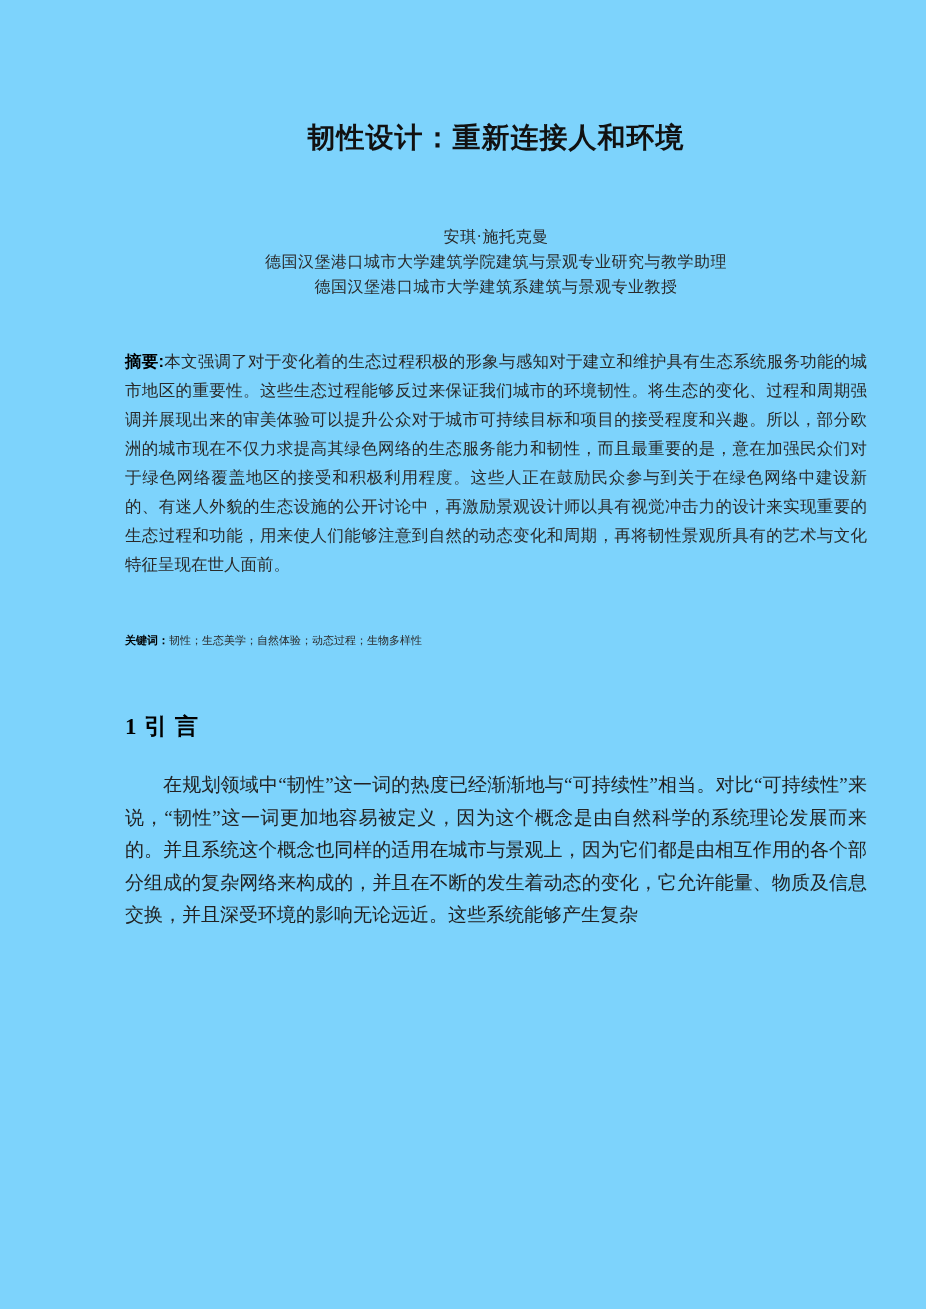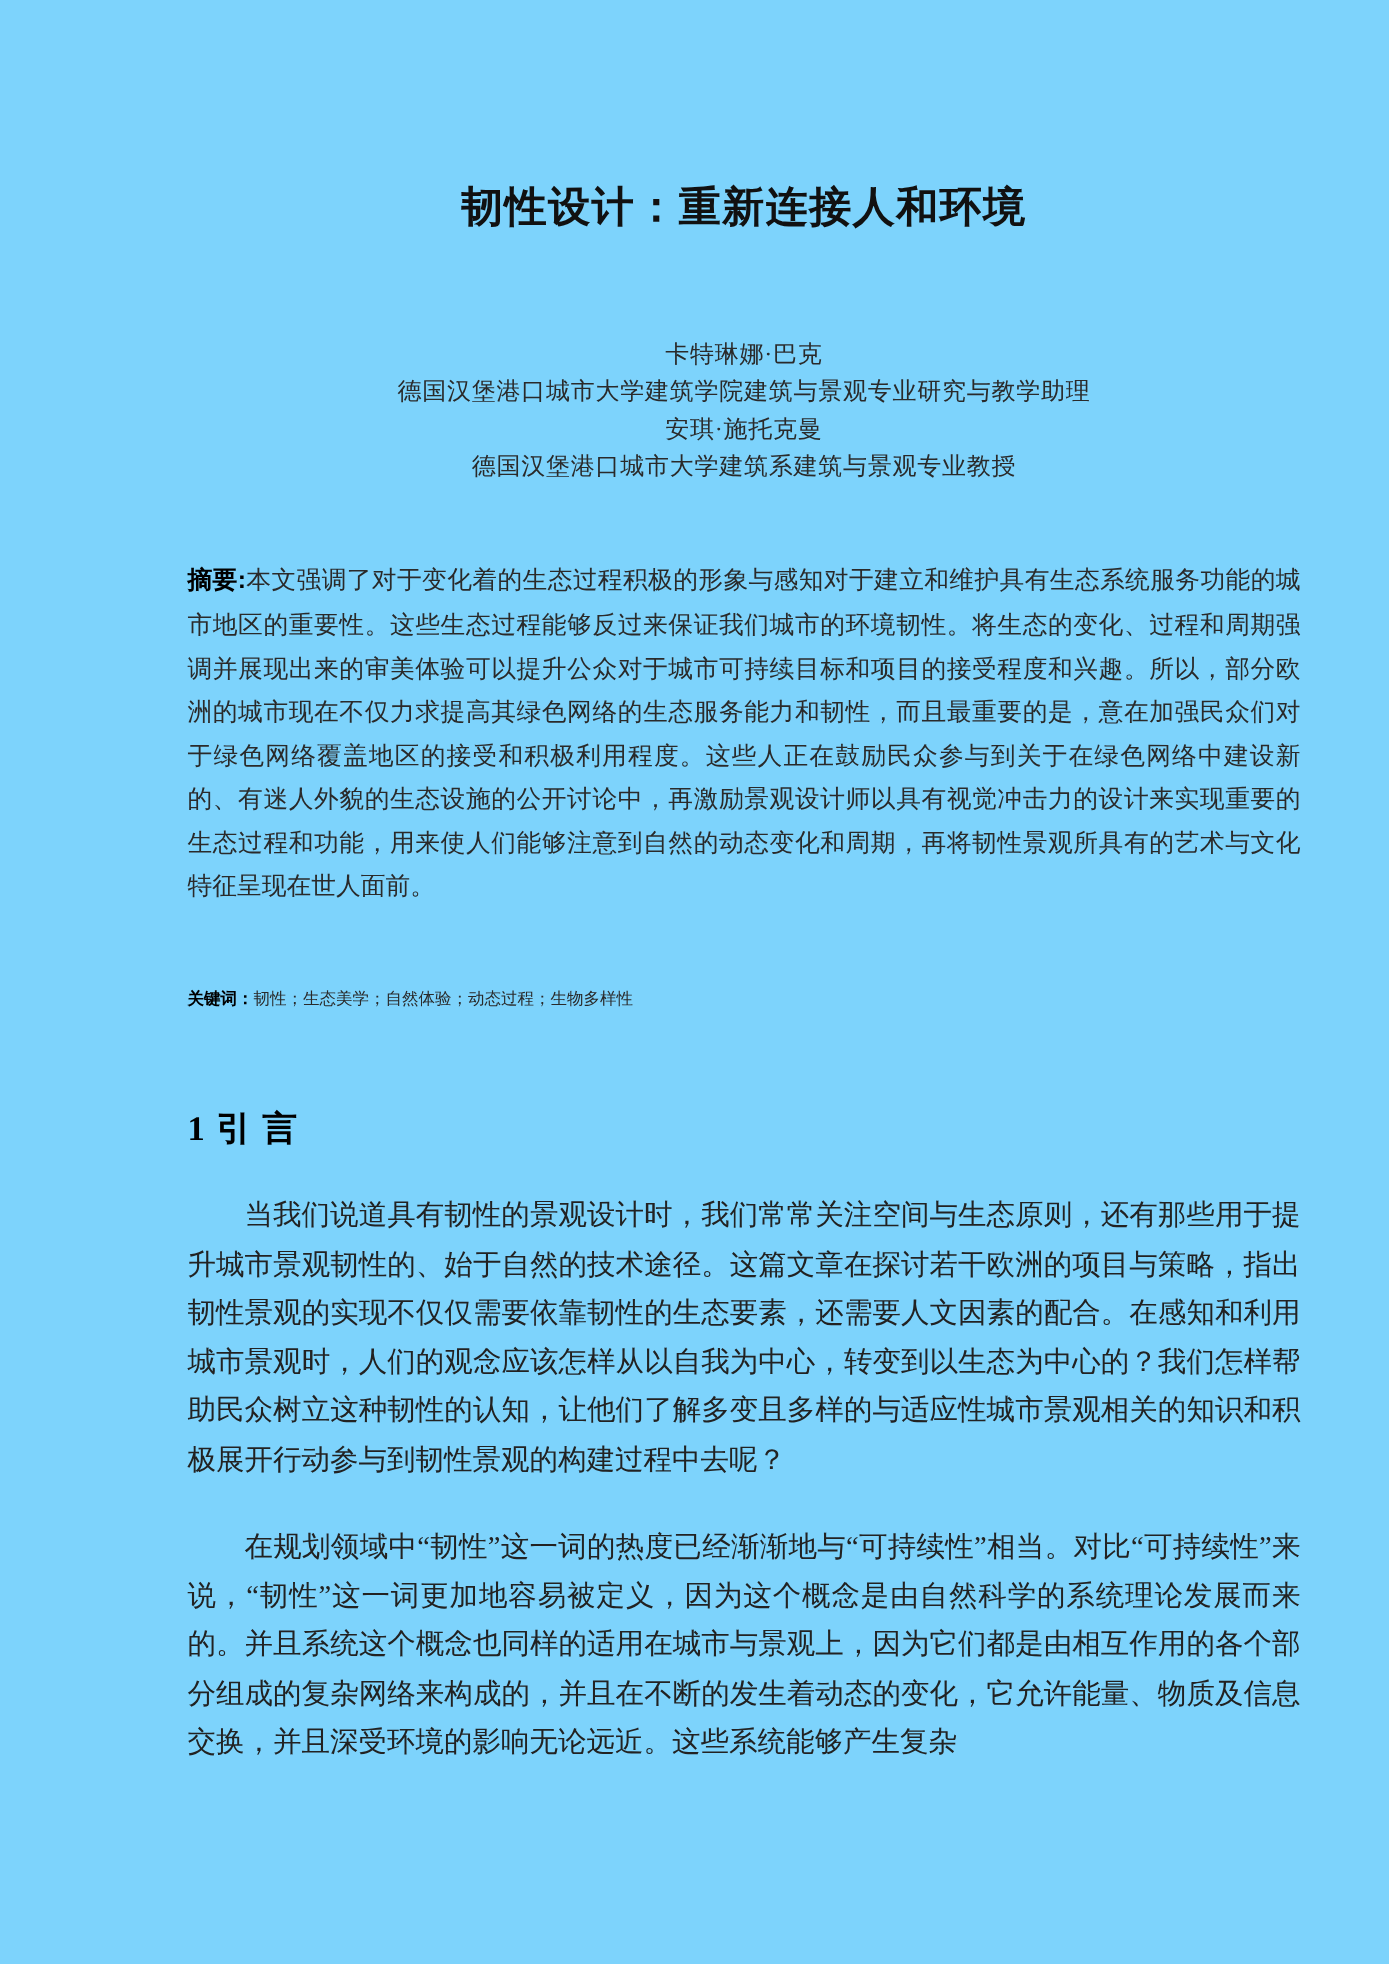--- a/index.html
+++ b/index.html
@@ -80,31 +80,29 @@
 </style>
 </head>
 <body>
 
 <div class="page">
   <div class="content">
 
     <div class="doc-title">韧性设计：重新连接人和环境</div>
 
     <div class="authors">
-      <div class="author-line">卡特琳娜·巴克</div>
+      <div class="author-line">安琪·施托克曼</div>
       <div class="author-line">德国汉堡港口城市大学建筑学院建筑与景观专业研究与教学助理</div>
-      <div class="author-line">安琪·施托克曼</div>
       <div class="author-line">德国汉堡港口城市大学建筑系建筑与景观专业教授</div>
     </div>
 
     <p class="abstract"><span class="inline-label">摘要:</span><span>本文强调了对于变化着的生态过程积极的形象与感知对于建立和维护具有生态系统服务功能的城市地区的重要性。这些生态过程能够反过来保证我们城市的环境韧性。将生态的变化、过程和周期强调并展现出来的审美体验可以提升公众对于城市可持续目标和项目的接受程度和兴趣。所以，部分欧洲的城市现在不仅力求提高其绿色网络的生态服务能力和韧性，而且最重要的是，意在加强民众们对于绿色网络覆盖地区的接受和积极利用程度。这些人正在鼓励民众参与到关于在绿色网络中建设新的、有迷人外貌的生态设施的公开讨论中，再激励景观设计师以具有视觉冲击力的设计来实现重要的生态过程和功能，用来使人们能够注意到自然的动态变化和周期，再将韧性景观所具有的艺术与文化特征呈现在世人面前。</span></p>
 
     <p class="keywords"><span class="inline-label">关键词：</span><span>韧性；生态美学；自然体验；动态过程；生物多样性</span></p>
 
     <h2 class="section-heading heading-1">1 引 言</h2>
 
-    <p class="body-para">当我们说道具有韧性的景观设计时，我们常常关注空间与生态原则，还有那些用于提升城市景观韧性的、始于自然的技术途径。这篇文章在探讨若干欧洲的项目与策略，指出韧性景观的实现不仅仅需要依靠韧性的生态要素，还需要人文因素的配合。在感知和利用城市景观时，人们的观念应该怎样从以自我为中心，转变到以生态为中心的？我们怎样帮助民众树立这种韧性的认知，让他们了解多变且多样的与适应性城市景观相关的知识和积极展开行动参与到韧性景观的构建过程中去呢？</p>
 
 
     <p class="body-para">在规划领域中“韧性”这一词的热度已经渐渐地与“可持续性”相当。对比“可持续性”来说，“韧性”这一词更加地容易被定义，因为这个概念是由自然科学的系统理论发展而来的。并且系统这个概念也同样的适用在城市与景观上，因为它们都是由相互作用的各个部分组成的复杂网络来构成的，并且在不断的发生着动态的变化，它允许能量、物质及信息交换，并且深受环境的影响无论远近。这些系统能够产生复杂</p>
 
   </div>
 </div>
 
 </body></html>

